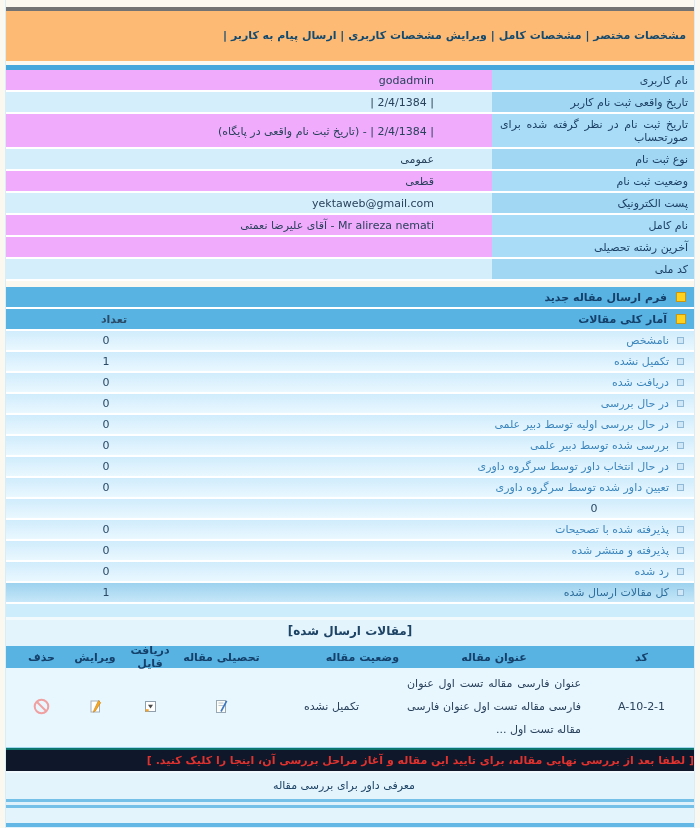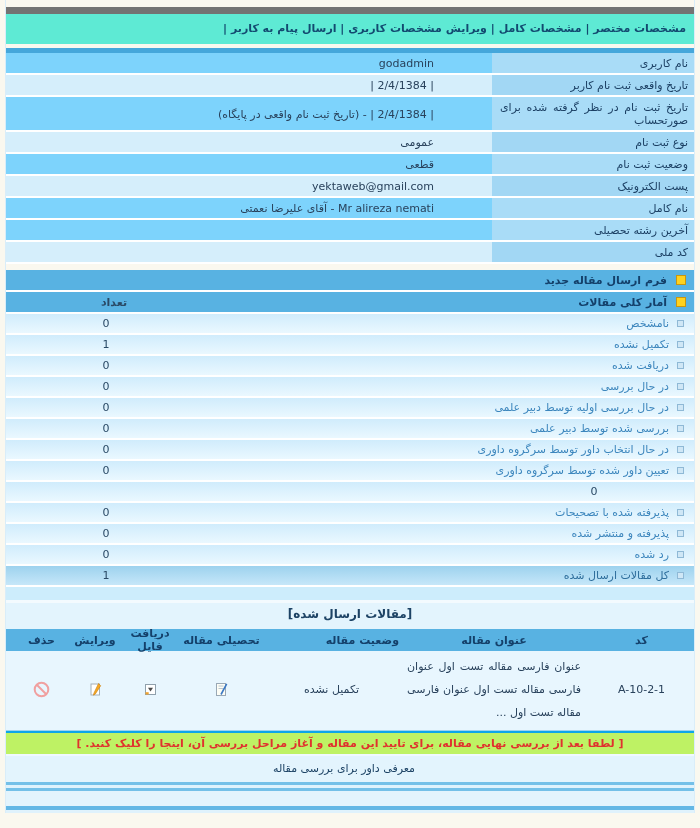--- a/index.html
+++ b/index.html
@@ -5,30 +5,30 @@
   html,body{margin:0;padding:0;}
   body{
     width:700px;height:828px;
     background:#faf8ef;
     font-family:"DejaVu Sans","Liberation Sans",sans-serif;
     font-size:11px;color:#29425c;direction:rtl;
   }
   .page{width:690px;margin:0 auto;padding-top:7px;box-sizing:border-box;
         border-left:1px solid #d9edf9;border-right:1px solid #d9edf9;}
   
-  .topnav{background:#5eead4;height:26px;line-height:26px;padding:2px 8px;
-          font-weight:bold;color:#134a70;border-top:7px solid #737373;}
+  .topnav{background:#fdba74;height:26px;line-height:26px;padding:12px 8px;
+          font-weight:bold;color:#134a70;border-top:4px solid #737373;}
   .navlink{cursor:pointer;}
   .navsep{white-space:pre;}
   .stripe{height:5px;background:#45a7db;margin-top:4px;}
   
   .prow{display:flex;border-bottom:2px solid #ffffff;min-height:15px;}
   .plabel{width:202px;background:#a9dcf7;color:#1c4064;padding:4px 6px 3px 8px;
           text-align:justify;box-sizing:border-box;}
-  .pvalue{flex:1;background:#7dd3fc;padding:4px 58px 3px 8px;display:flex;
+  .pvalue{flex:1;background:#f0abfc;padding:4px 58px 3px 8px;display:flex;
           align-items:center;}
   .prow.alt .plabel{background:#a2d7f4;}
   .prow.alt .pvalue{background:#d5eefb;}
   .gap{height:6px;}
   
   .secheader{background:#58b2e2;height:20px;display:flex;align-items:center;
              padding:0 8px;border-bottom:2px solid #fff;font-weight:bold;color:#14406a;}
   .ysq{width:8px;height:8px;background:#ffd21e;border:1px solid #c8960f;
        margin-left:9px;flex:0 0 auto;}
   .stats-head .shlabel{flex:1;display:flex;align-items:center;}
@@ -57,22 +57,22 @@
   .c-status{width:135px;text-align:right;}
   .c-file{width:85px;}
   .c-download{width:58px;}
   .c-edit{width:52px;}
   .c-delete{width:55px;}
   .titlecell{display:block;text-align:justify;line-height:2.1;padding:0 8px;}
   .iconbtn{cursor:pointer;display:flex;align-items:center;justify-content:center;}
   
   .attach{display:flex;align-items:center;padding:4px 8px 3px 8px;color:#1d4365;}
   .attach .alabel{margin-right:5px;cursor:pointer;}
-  .notice{background:#bef264;text-align:center;color:#e0322e;font-weight:bold;
-          height:21px;line-height:21px;border-top:2px solid #0ea5e9;border-bottom:2px solid #f0f9fe;
+  .notice{background:#0f172a;color:#e0322e;font-weight:bold;
+          height:21px;line-height:21px;border-top:2px solid #0f766e;border-bottom:2px solid #f0f9fe;
           cursor:pointer;}
   .referee{text-align:center;padding:6px 12px 7px 0;color:#1d4365;cursor:pointer;}
   .stripes{display:block;}
   .stripes .b{height:3px;background:#74c0e8;}
   .stripes .l{height:3px;background:#dff2fc;}
   .stripes2 .b{height:4px;background:#63b7e5;}
   .stripes2 .l{height:3px;background:#dff2fc;}
   .lightband{height:15px;background:#e3f4fd;}
 </style>
 </head>

